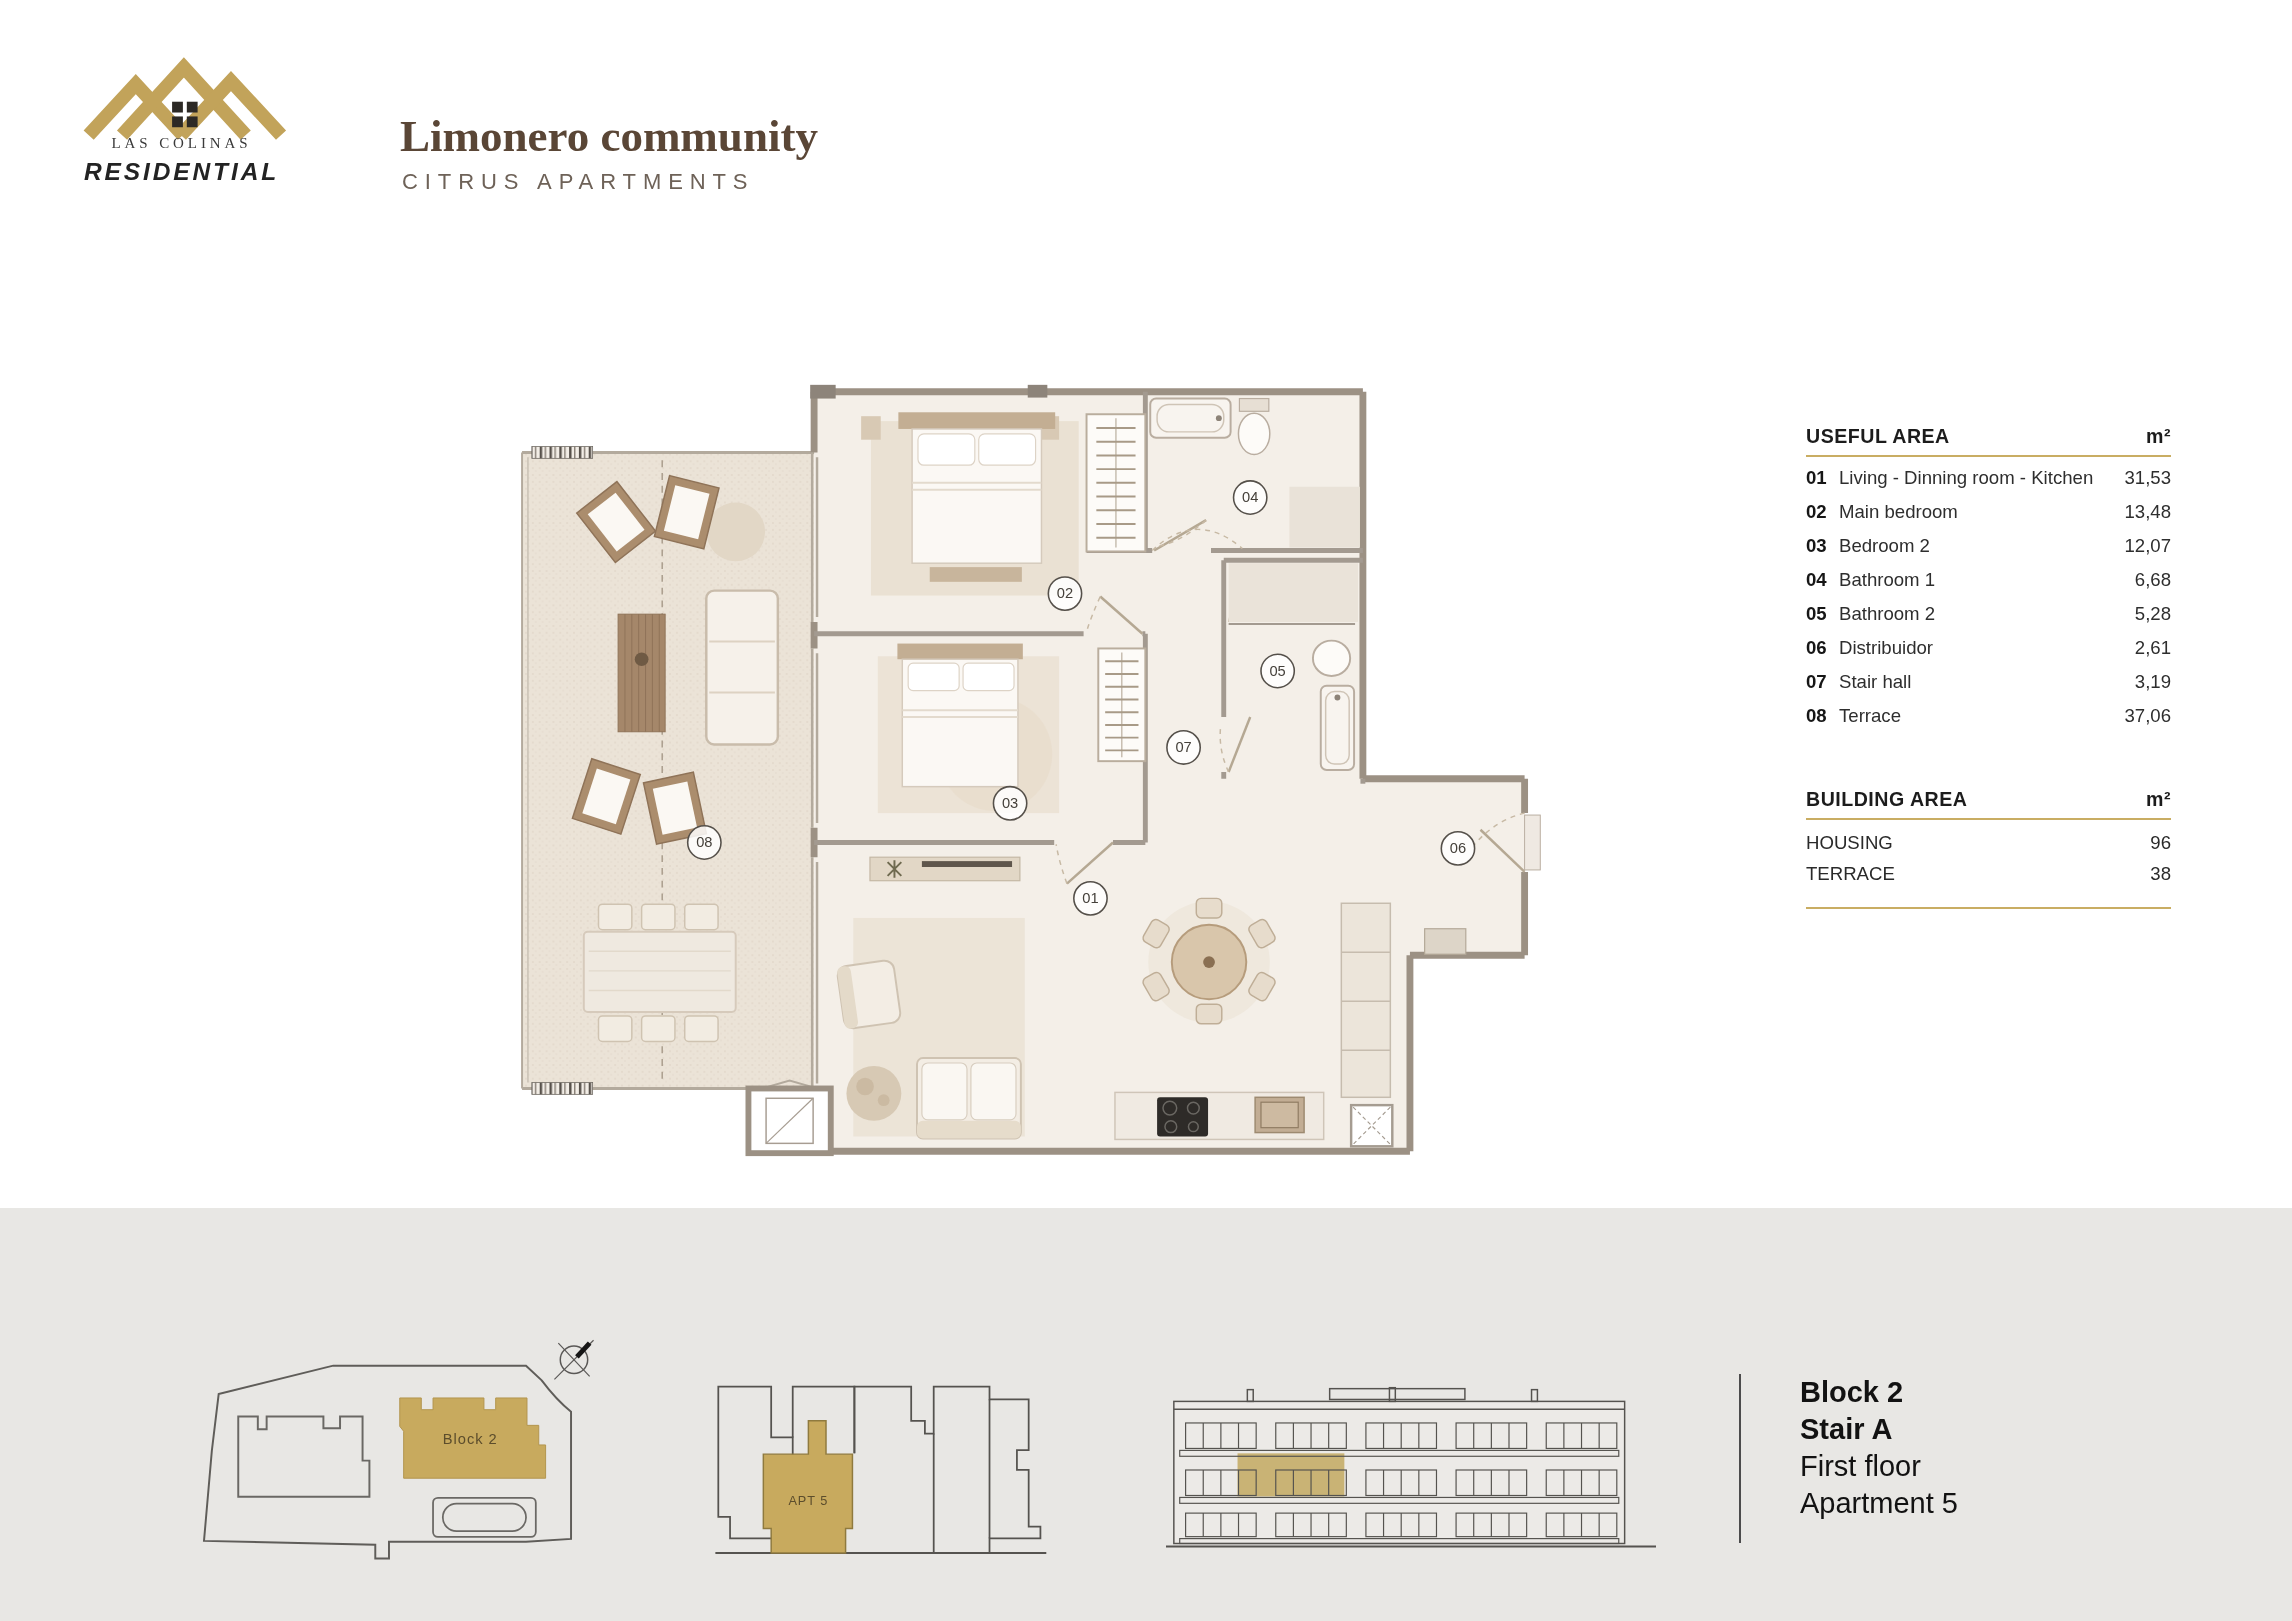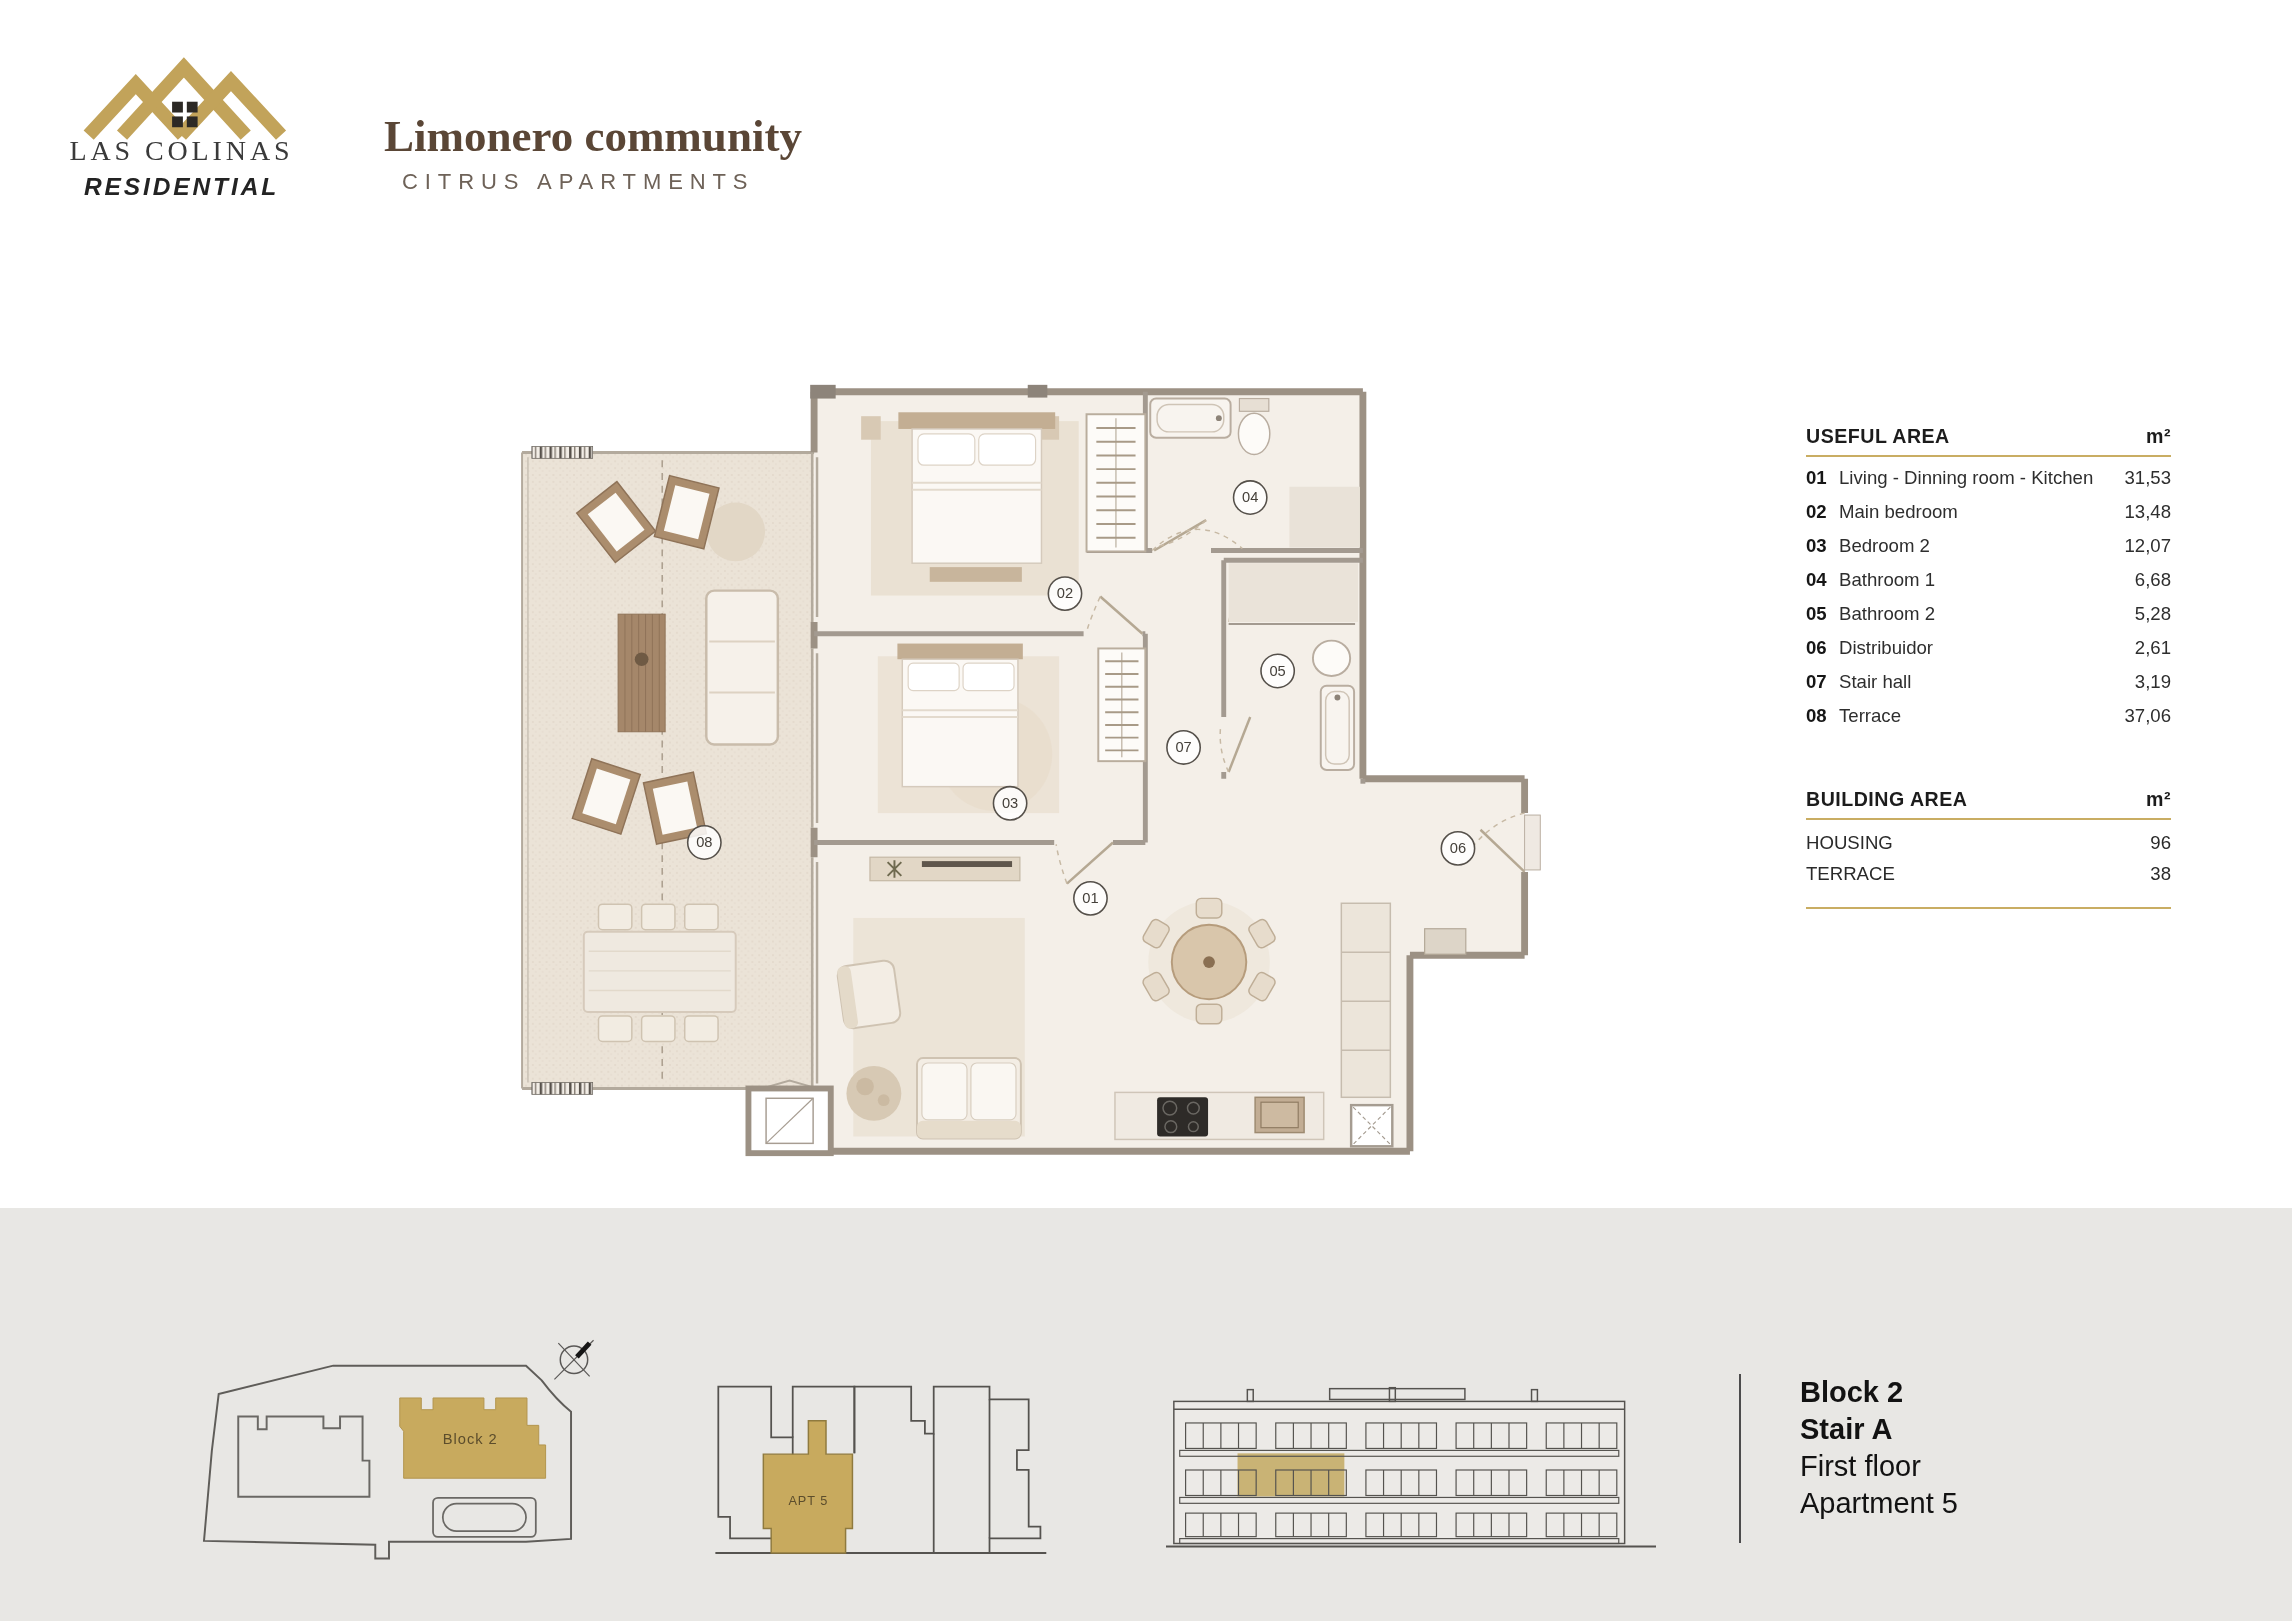--- a/index.html
+++ b/index.html
@@ -2,23 +2,23 @@
 <html><head>
 <meta charset="utf-8">
 <style>
   html,body{margin:0;padding:0;background:#ffffff;}
   #canvas{position:relative;width:2293px;height:1621px;background:#ffffff;overflow:hidden;
           font-family:"Liberation Sans",sans-serif;}
   .abs{position:absolute;}
 
   
   #brand-text{position:absolute;left:59px;top:135px;width:245px;text-align:center;}
-  #brand-line1{font-family:"Liberation Serif",serif;font-size:28px;letter-spacing:3.9px;color:#3a3a3a;}
+  #brand-line1{font-family:"Liberation Serif",serif;font-size:15px;letter-spacing:3.9px;color:#3a3a3a;}
   #brand-line2{font-size:24.5px;font-weight:700;letter-spacing:2.9px;color:#232323;margin-top:5.9px;font-style:italic;}
-  #page-title{position:absolute;left:384px;top:110px;font-family:"Liberation Serif",serif;
+  #page-title{position:absolute;left:400px;top:110px;font-family:"Liberation Serif",serif;
               font-weight:700;font-size:45px;color:#5a4636;}
   #page-subtitle{position:absolute;left:402px;top:169px;font-size:22px;letter-spacing:6.9px;
                  color:#6e6258;font-weight:400;}
 
   
   .area-panel{position:absolute;left:1806px;width:365px;color:#2a2a2a;}
   .area-head{display:flex;justify-content:space-between;align-items:baseline;
              font-weight:700;font-size:19.6px;letter-spacing:0.5px;color:#1c1c1c;gap:15px;}
   .gold-rule{height:2px;background:#c9ad63;margin-top:6.9px;}
   .area-rows{margin-top:9.8px;}

